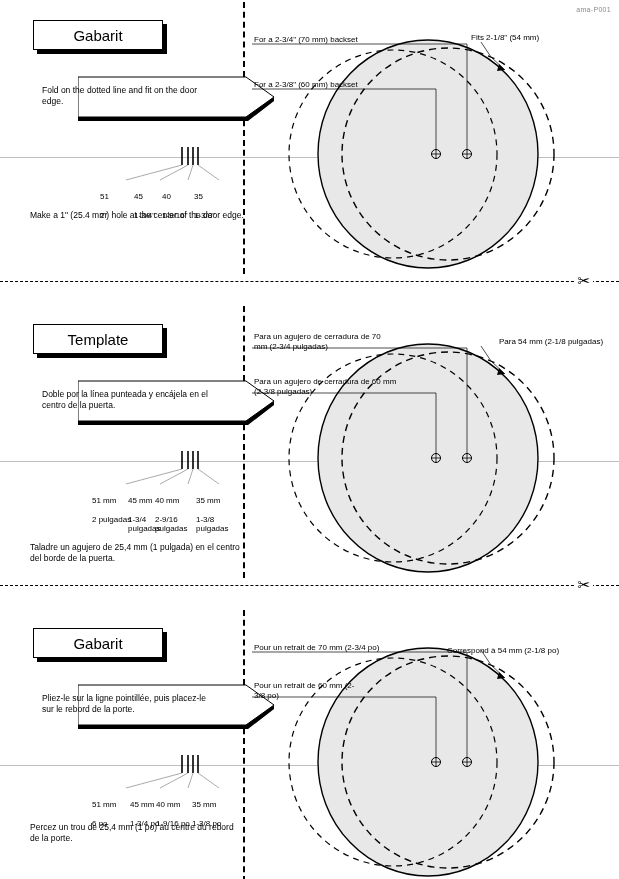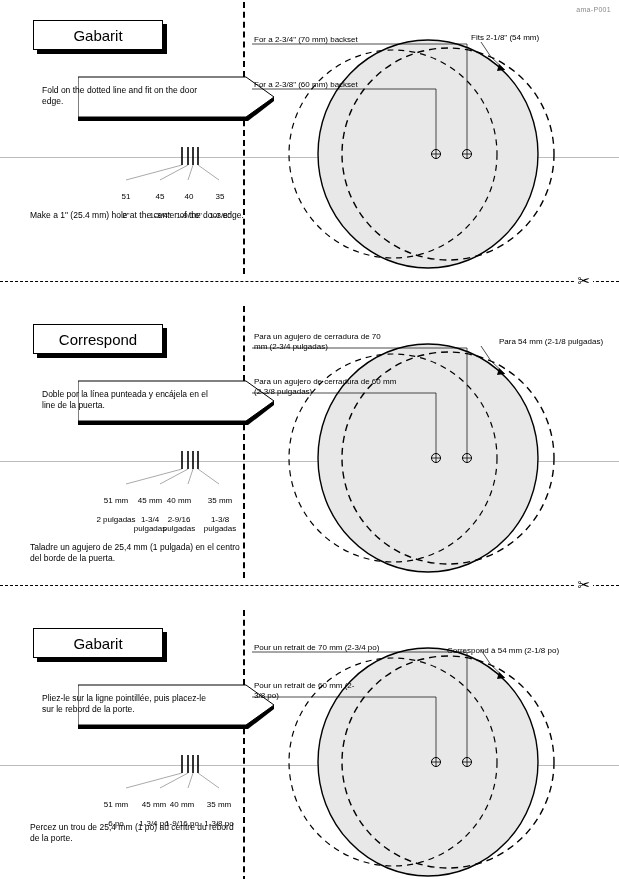--- a/index.html
+++ b/index.html
@@ -103,21 +103,21 @@
   }
 
   .dim-labels {
     position: absolute;
     width: 243px;
     font-size: 8px;
     line-height: 1.2;
   }
   .dim {
     position: absolute;
-    text-align: center;
+    text-align: left;
     white-space: pre-line;
   }
 
   .note {
     position: absolute;
     left: 30px;
     font-size: 8.5px;
     line-height: 1.35;
     width: 215px;
   }
@@ -244,29 +244,29 @@
 
   <div class="divider" style="top:272px;">
     <div class="dashline"></div>
     <div class="scissors">✂</div>
   </div>
 
   <div class="panel panel-2">
     <div class="fold-line"></div>
 
     <div class="title-box">
-      <span>Correspond</span>
+      <span>Template</span>
     </div>
 
     <div class="callout">
       <svg width="196" height="62" viewBox="0 0 196 62">
         <path d="M0,10 L168,10 L196,30 L168,50 L0,50 Z" fill="#ffffff" stroke="#000" stroke-width="1"></path>
         <path d="M0,50 L168,50 L196,30 L196,34 L170,54 L0,54 Z" fill="#000000"></path>
       </svg>
-      <div class="callout-text">Doble por la línea punteada y encájela en el line de la puerta.</div>
+      <div class="callout-text">Doble por la línea punteada y encájela en el centro de la puerta.</div>
     </div>
 
     <div class="ref-line" style="top:155px;"></div>
 
     <div class="ticks" style="top:130px;">
       <svg width="243" height="60" viewBox="0 0 243 60">
         <line x1="182" y1="15" x2="182" y2="33" stroke="#000" stroke-width="1.6"></line>
         <line x1="188" y1="15" x2="188" y2="33" stroke="#000" stroke-width="1.6"></line>
         <line x1="193" y1="15" x2="193" y2="33" stroke="#000" stroke-width="1.6"></line>
         <line x1="198" y1="15" x2="198" y2="33" stroke="#000" stroke-width="1.6"></line>

